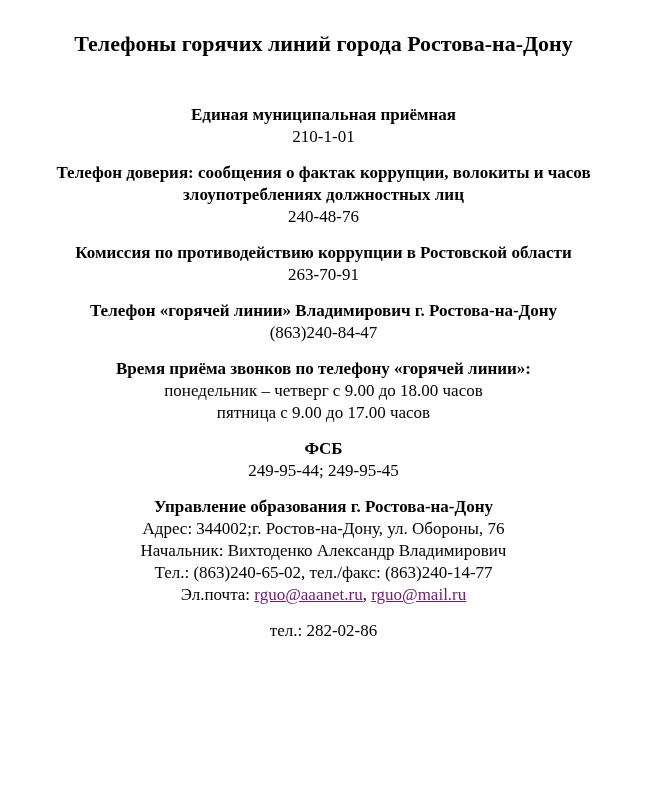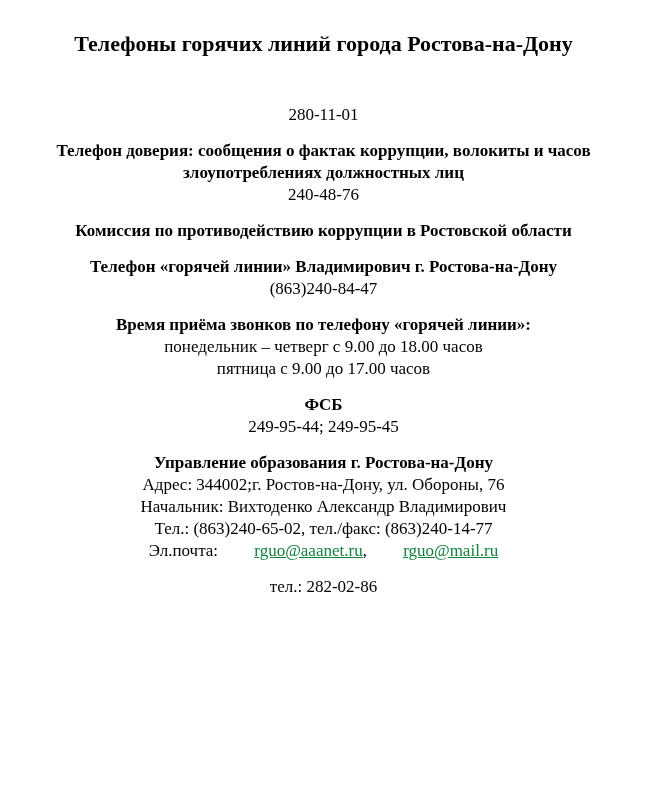--- a/index.html
+++ b/index.html
@@ -29,50 +29,51 @@
     margin: 0 0 14px 0;
   }
   .heading {
     font-weight: bold;
     line-height: 22px;
   }
   .line {
     line-height: 22px;
   }
   a.email-link {
-    color: #15803d;
+    color: #701a75;
     text-decoration: underline;
-    margin-left: 32px;
   }
   .caret {
     display: inline-block;
     width: 1px;
     height: 18px;
     background: #000000;
     vertical-align: -3px;
   }
 </style>
 </head>
 <body>
 
 <div class="page">
 
   <h1 class="doc-title">Телефоны горячих линий города Ростова-на-Дону</h1>
 
   <div class="section">
-    <div class="line">280-11-01</div>
+    <div class="heading">Единая муниципальная приёмная</div>
+    <div class="line">210-1-01</div>
   </div>
 
   <div class="section">
     <div class="heading">Телефон доверия: сообщения о фактак коррупции, волокиты и часов злоупотреблениях должностных лиц</div>
     <div class="line">240-48-76</div>
   </div>
 
   <div class="section">
     <div class="heading">Комиссия по противодействию коррупции в Ростовской области</div>
+    <div class="line">263-70-91</div>
   </div>
 
   <div class="section">
     <div class="heading">Телефон «горячей линии» Владимирович г. Ростова-на-Дону</div>
     <div class="line">(863)240-84-47</div>
   </div>
 
   <div class="section">
     <div class="heading">Время приёма звонков по телефону «горячей линии»:</div>
     <div class="line">понедельник – четверг с 9.00 до 18.00 часов</div>

